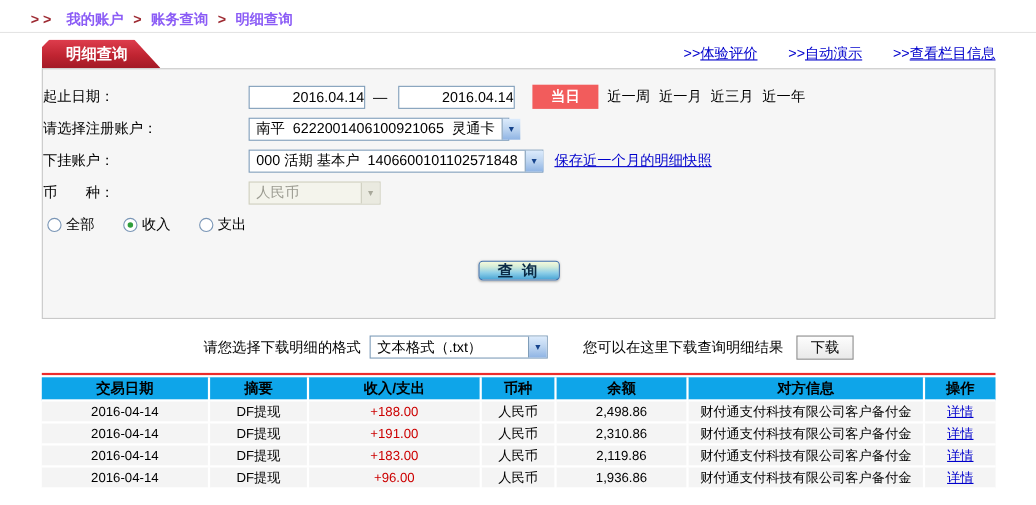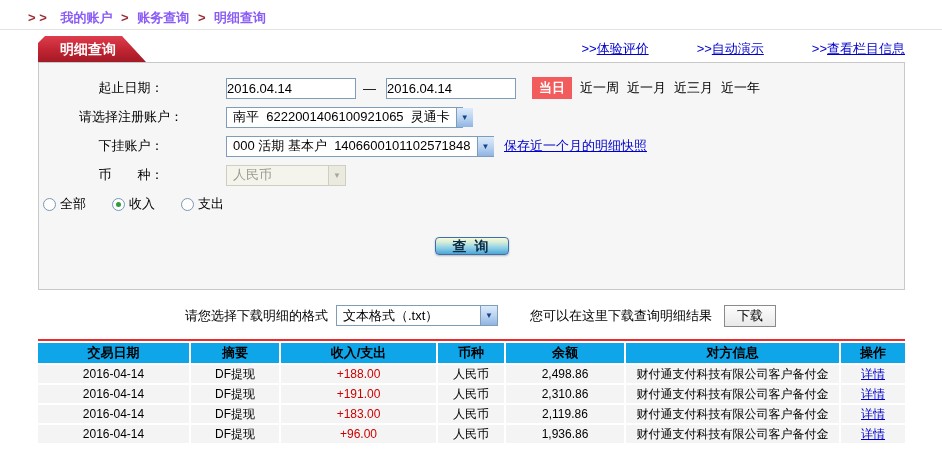--- a/index.html
+++ b/index.html
@@ -10,33 +10,33 @@
   .crumbbar { height:30px; padding:9px 0 0 28px; border-bottom:1px solid #e4e4e4; }
   .crumb { color:#9e2b33; font-weight:bold; font-size:13px; }
   .crumb a { color:#8b5cf6; text-decoration:none; cursor:pointer; }
   .crumb .sep { margin:0 5px; }
 
   
   .tabrow { display:flex; align-items:flex-end; margin:6px 37px 0 38px; height:26px; }
   .tab { height:26px; line-height:26px; padding:0 30px 0 22px; color:#fff; font-weight:bold;
     font-size:14px; background:linear-gradient(180deg,#de3d4d 0%,#c02431 55%,#a31a26 100%);
     clip-path:polygon(0 100%, 0 7px, 7px 0, calc(100% - 24px) 0, 100% 100%); }
-  .toplinks { margin-left:auto; display:flex; gap:48px; align-items:center; padding-bottom:4px; }
+  .toplinks { margin-left:auto; display:flex; gap:28px; align-items:center; padding-bottom:4px; }
   .toplink { color:#0000cc; font-size:13px; cursor:pointer; white-space:nowrap; }
   .toplink .lbl { text-decoration:underline; }
 
   
   .panel { margin:0 37px 0 38px; height:228px; background:#f6f6f6; border:1px solid #c9c9c9; padding-top:14px; }
   .frow { display:flex; align-items:center; height:22px; margin-bottom:7px; }
-  .flabel { width:184px; text-align:center; white-space:pre; flex:none; }
-
-  .tinput { width:130px; height:21px; border:1px solid #7f9db9; background:#fff; text-align:left;
+  .flabel { width:184px; text-align:left; white-space:pre; flex:none; }
+
+  .tinput { width:106px; height:21px; border:1px solid #7f9db9; background:#fff; text-align:right;
     font-family:"Liberation Sans","DejaVu Sans",sans-serif; font-size:13px; margin-left:3px; }
   .dash { margin:0 7px; }
-  .badge { background:#f25c5c; color:#fff; font-weight:bold; padding:2px 7px; margin-left:16px; cursor:pointer; }
+  .badge { background:#f25c5c; color:#fff; font-weight:bold; padding:2px 17px; margin-left:16px; cursor:pointer; }
   .quick { margin-left:8px; cursor:pointer; color:#000; }
 
   .select { display:inline-flex; align-items:center; height:21px; background:#fff;
     border:1px solid #7f9db9; margin-left:3px; cursor:pointer; }
   .select .txt { padding:0 6px; white-space:pre; flex:1; }
   .select .arrow { width:17px; height:100%; flex:none; display:flex; align-items:center; justify-content:center;
     background:linear-gradient(180deg,#dcebfc,#bcd4f0 50%,#8fb4e4); border-left:1px solid #7f9db9; }
   .select .arrow span { font-size:8px; color:#16438c; }
   .select.disabled { background:#f4f4ec; border-color:#cfcfc0; cursor:default; }
   .select.disabled .txt { color:#9a9a90; }

